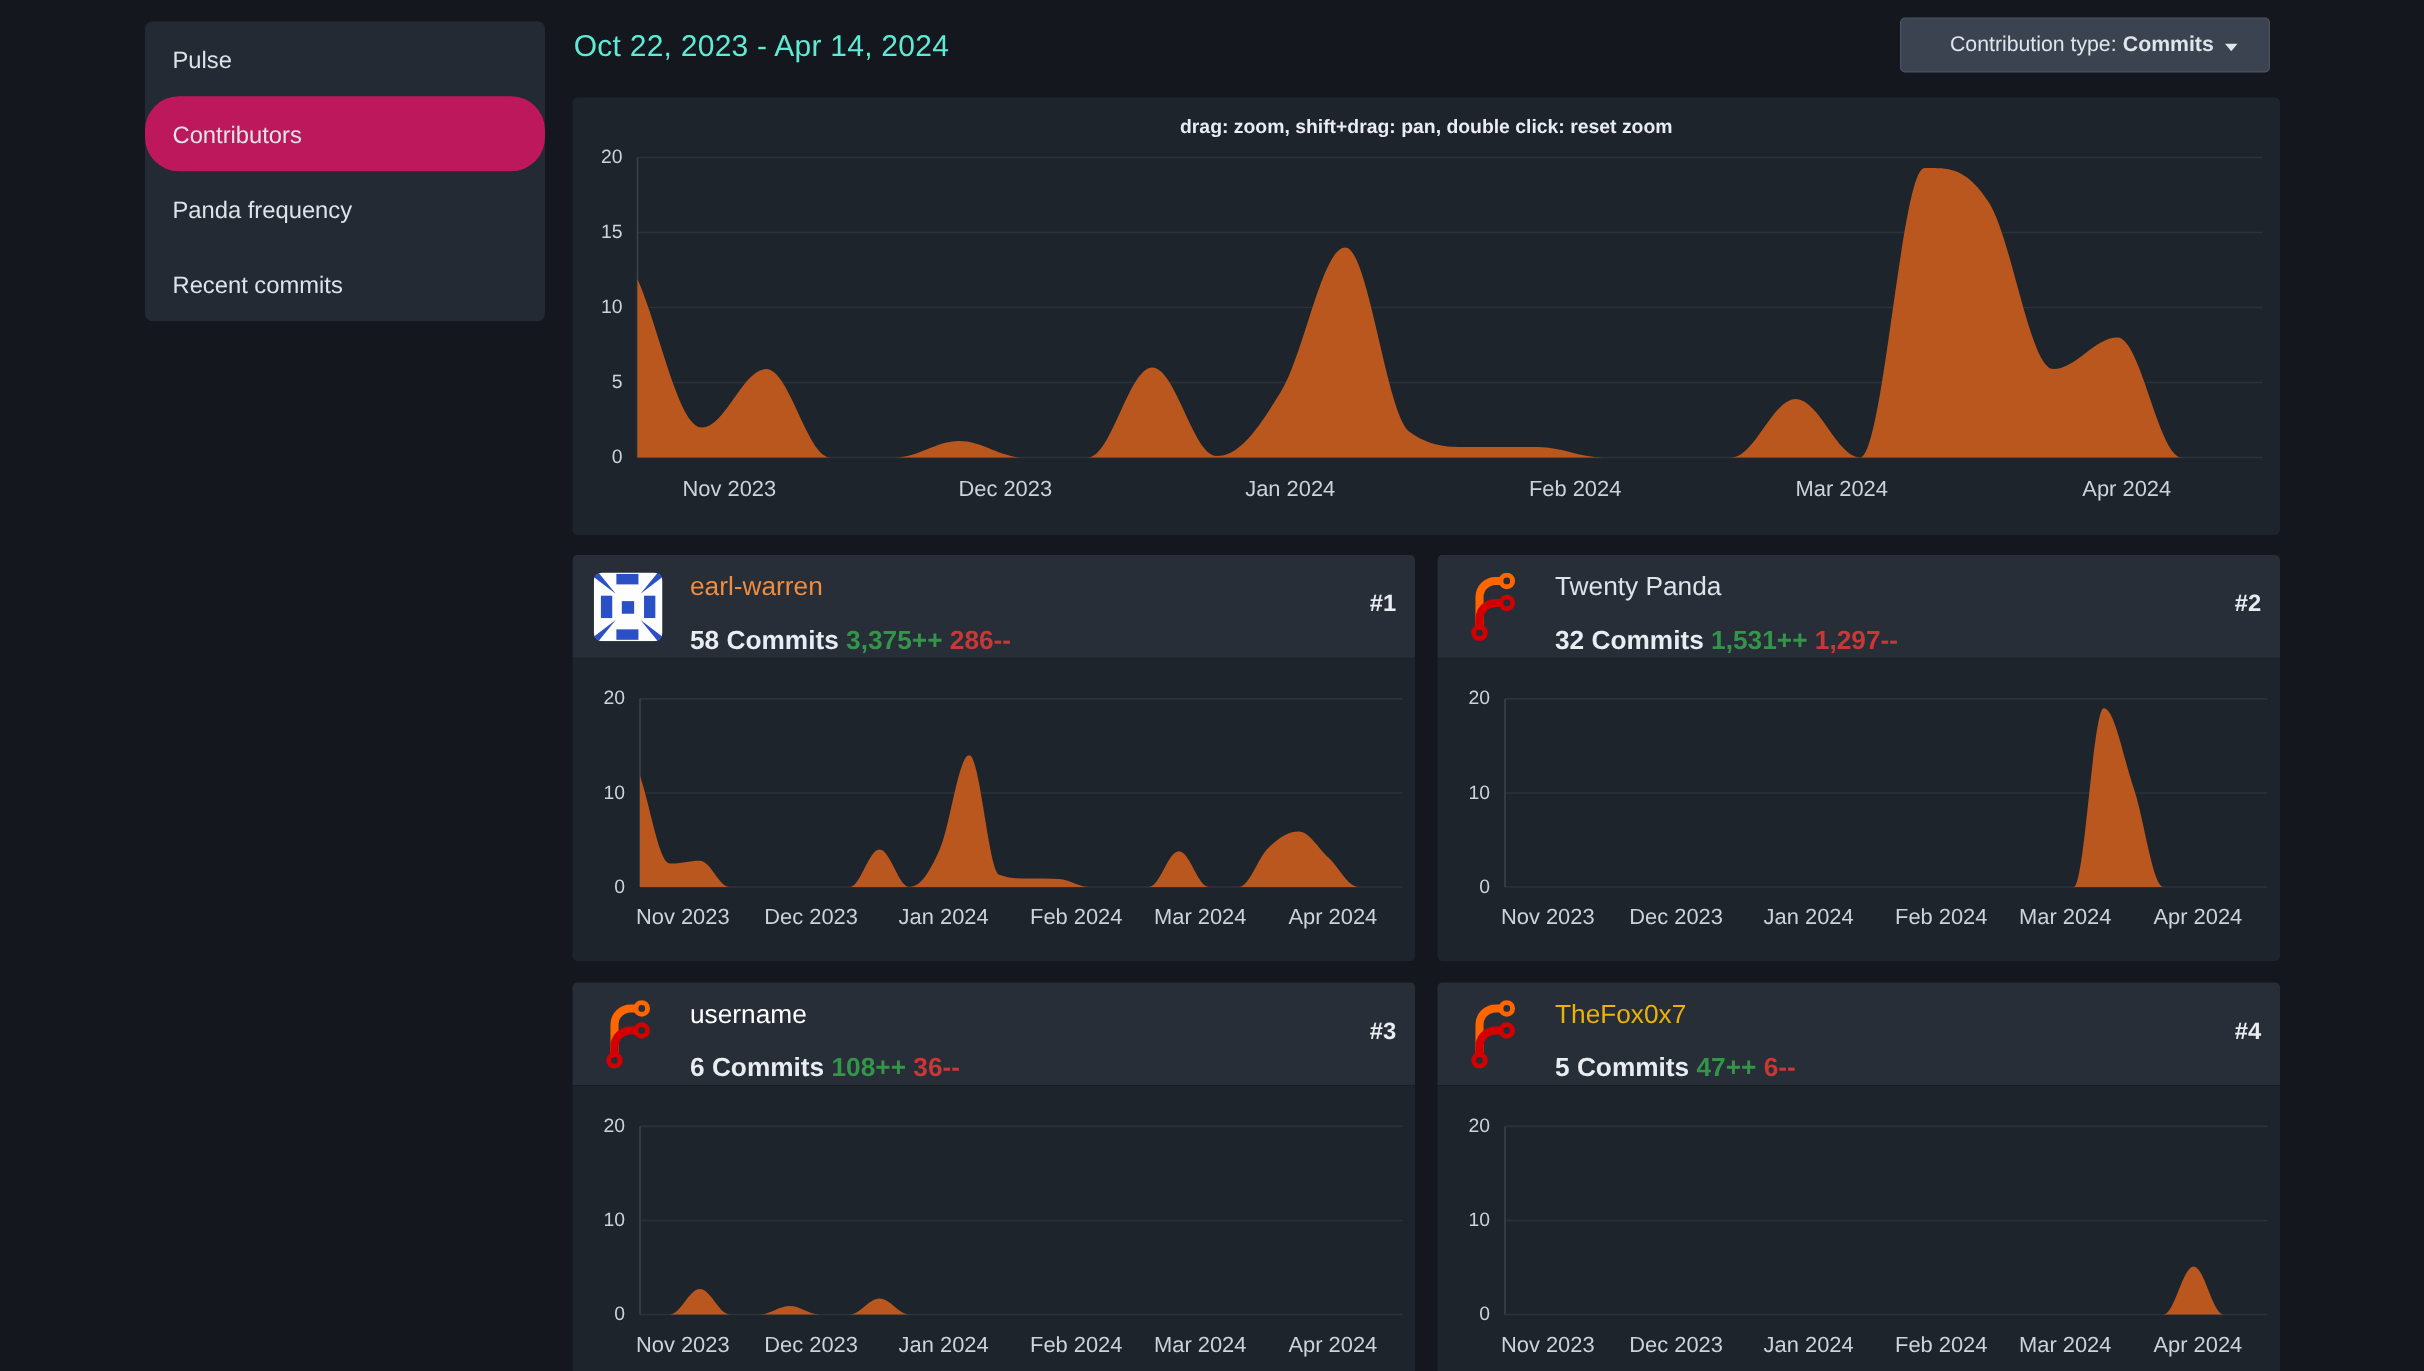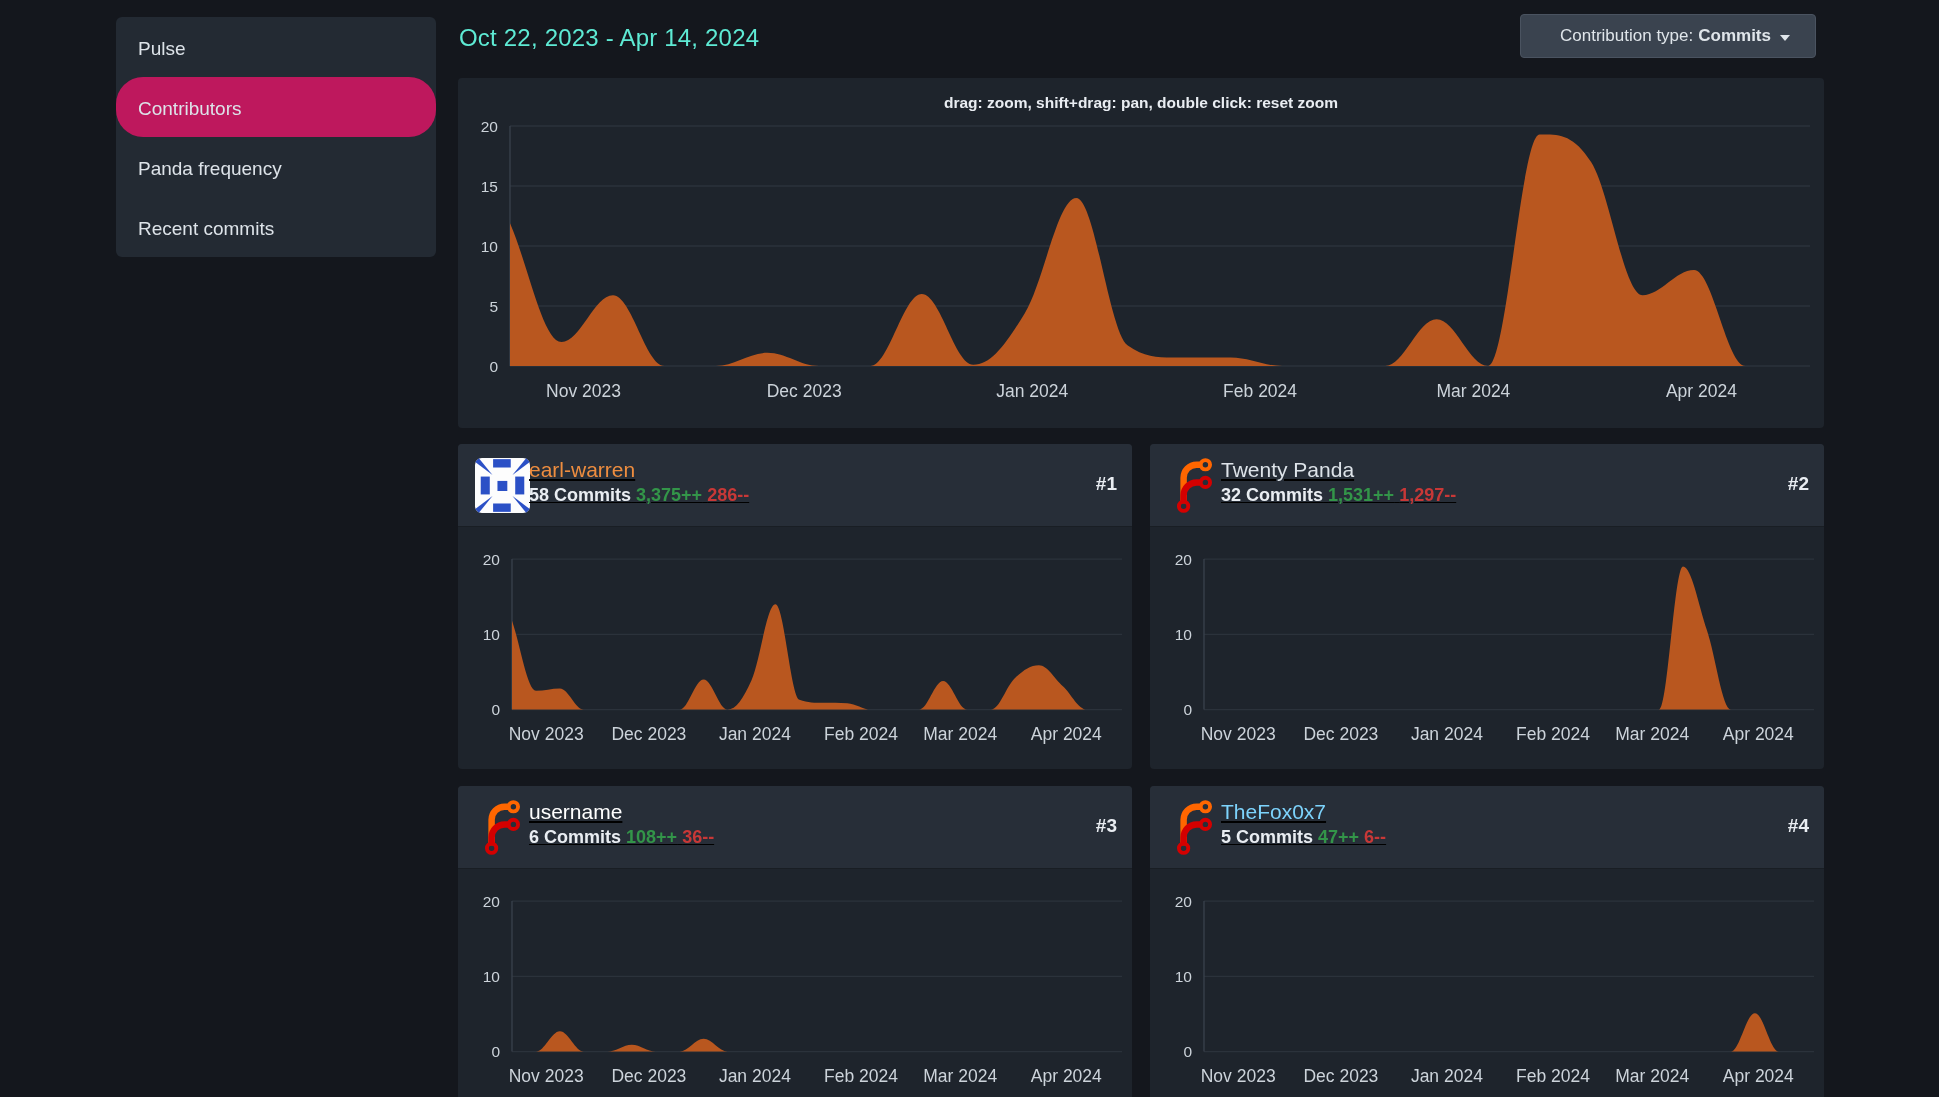--- a/index.html
+++ b/index.html
@@ -14,23 +14,23 @@
   display:flex; align-items:center; padding-left:39px; }
 .ctype b { margin-left:5px; }
 .caret { width:0; height:0; border-left:5.5px solid transparent; border-right:5.5px solid transparent;
   border-top:6px solid #dfe5ea; margin-left:9px; margin-top:3px; }
 .maincard { position:absolute; left:458px; top:78px; width:1366px; height:350px;
   background:#1e242c; border-radius:4px; }
 .card { position:absolute; width:674px; height:325px; background:#1e242c; border-radius:4px; }
 .chead { position:relative; height:83px; background:#272e38; border-radius:4px 4px 0 0;
   border-bottom:1px solid rgba(0,0,0,0.35); }
 .avatar { position:absolute; left:17px; top:14px; width:55px; height:55px; }
-.cinfo { position:absolute; left:71px; top:12px;text-decoration:underline; }
+.cinfo { position:absolute; left:94px; top:12px; }
 .cname { font-size:21px; line-height:28px; }
-.cstats { font-size:18px; font-weight:bold; line-height:22px; margin-top:0; }
+.cstats { font-size:21px; font-weight:bold; line-height:22px; margin-top:18px; }
 .cstats .w { color:#e9edf2; }
 .cstats .g { color:#339549; }
 .cstats .r { color:#c83837; }
 .rank { position:absolute; right:15px; top:29px; font-size:19px; font-weight:bold; color:#e9edf2; }
 .cchart { position:absolute; top:83px; left:0; }
 </style></head>
 <body>
 <div class="menu">
 <div class="item">Pulse</div>
 <div class="item active">Contributors</div>
@@ -188,21 +188,21 @@
           <g transform="translate(6,6)" fill="none">
             <path d="M58 168 V70 a50 50 0 0 1 50-50 h20" stroke="#ff6600" stroke-width="25"></path>
             <path d="M58 168 v-30 a50 50 0 0 1 50-50 h20" stroke="#d40000" stroke-width="25"></path>
             <circle cx="142" cy="20" r="18" stroke="#ff6600" stroke-width="15"></circle>
             <circle cx="142" cy="88" r="18" stroke="#d40000" stroke-width="15"></circle>
             <circle cx="58" cy="180" r="18" stroke="#d40000" stroke-width="15"></circle>
           </g>
         </svg>
       </div>
 <div class="cinfo">
-<div class="cname" style="color:#7dd3fc">TheFox0x7</div>
+<div class="cname" style="color:#eab308">TheFox0x7</div>
 <div class="cstats"><span class="w">5 Commits</span> <span class="g">47++</span> <span class="r">6--</span></div>
 </div>
 <div class="rank">#4</div>
 </div>
 <div class="cchart">
       <svg width="674" height="242" viewBox="0 0 674 242" style="display:block">
         <line x1="54.0" y1="32.1" x2="664" y2="32.1" stroke="#2b323b" stroke-width="1.3"></line>
         <line x1="54.0" y1="107.35" x2="664" y2="107.35" stroke="#2b323b" stroke-width="1.3"></line>
         <line x1="54.0" y1="182.6" x2="664" y2="182.6" stroke="#2b323b" stroke-width="1.3"></line>
         <line x1="54.0" y1="32.1" x2="54.0" y2="182.6" stroke="#3a424d" stroke-width="1.3"></line>

